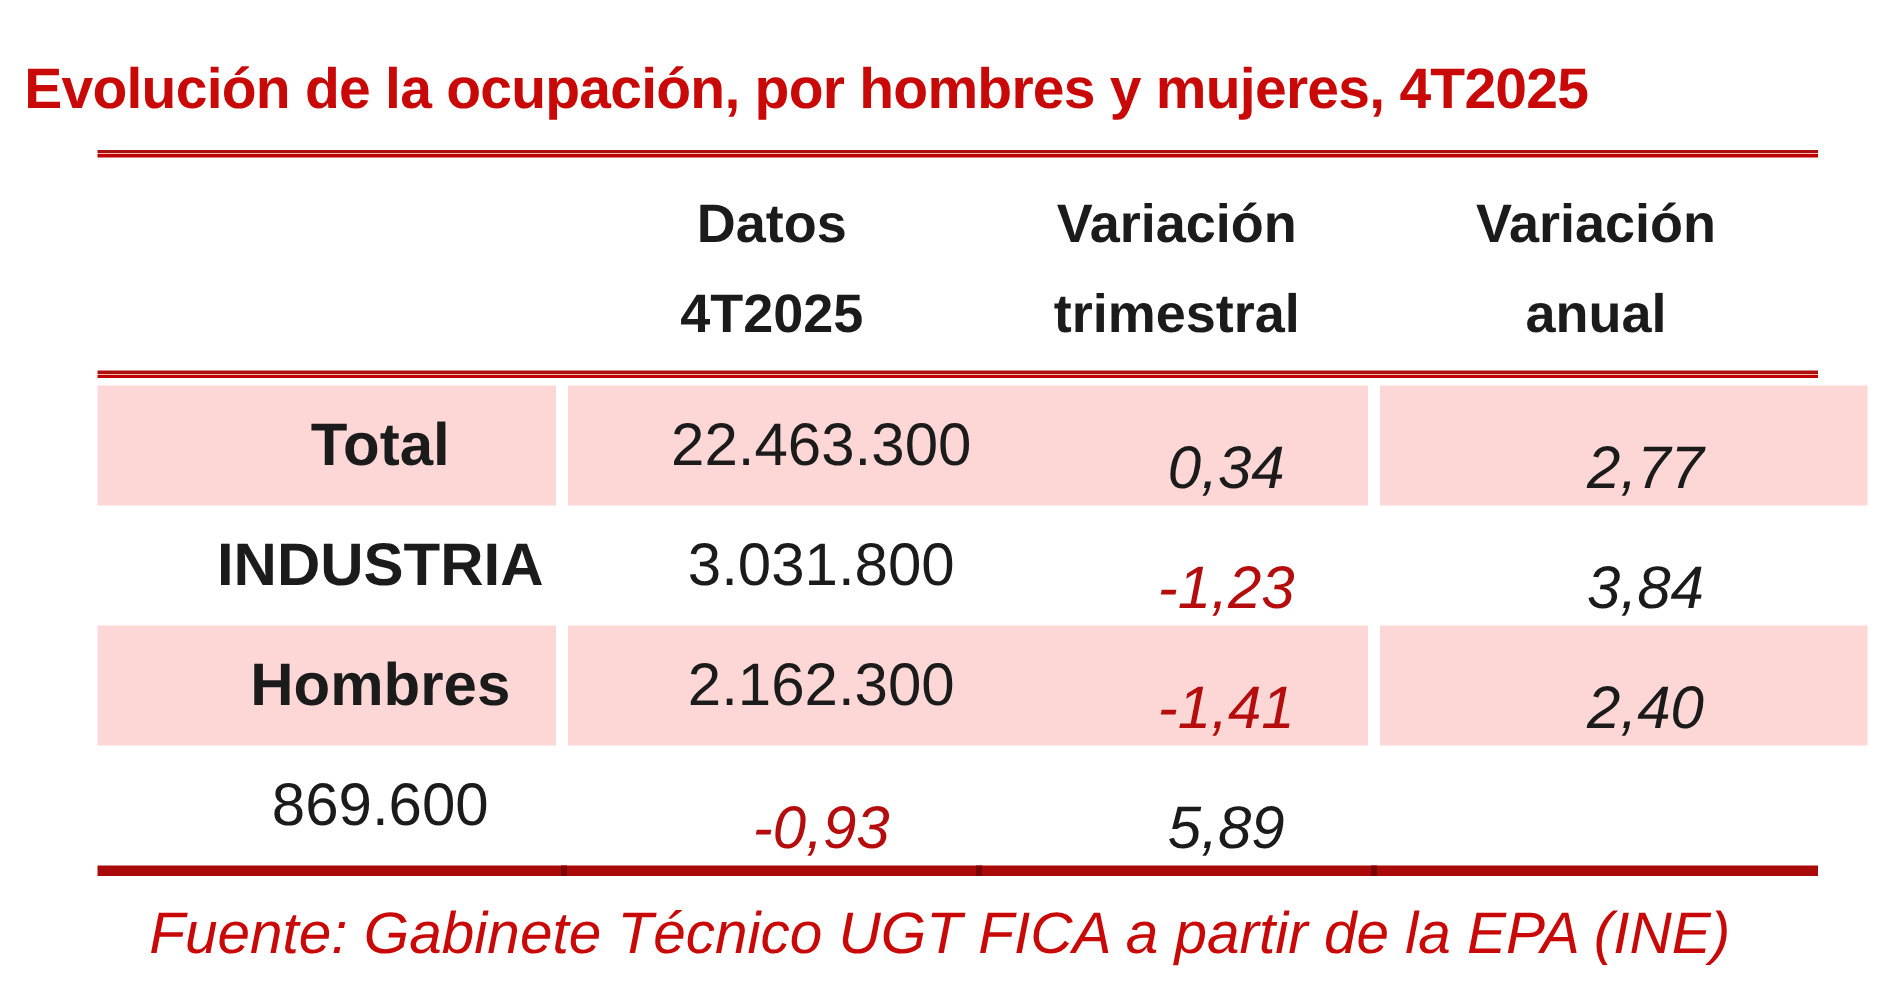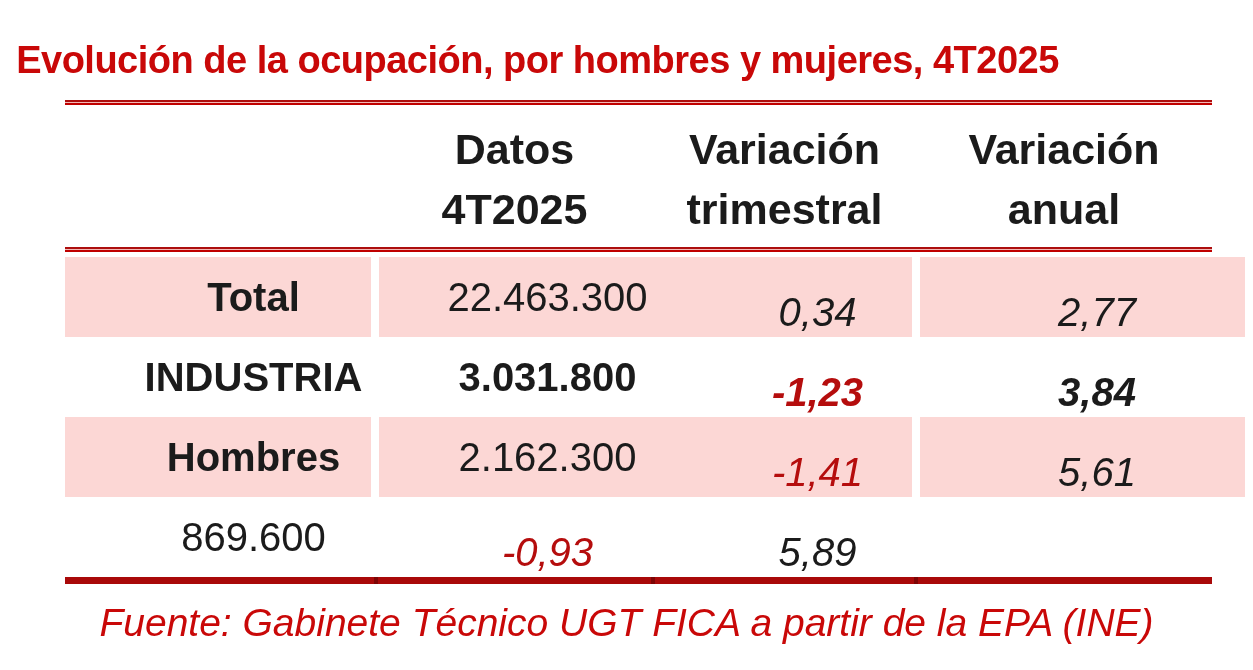--- a/index.html
+++ b/index.html
@@ -47,41 +47,41 @@
 
   .grid{
     position:absolute;left:65px;width:1147px;
     display:grid;grid-template-columns:311px 277px 263px 296px;
   }
   .cell{
     display:flex;align-items:center;justify-content:center;
     text-align:center;
   }
 
-  .header{top:105px;height:142px;font-weight:bold;font-size:43px;}
+  .header{top:105px;height:142px;font-weight:bold;font-size:36px;}
   .header .cell{flex-direction:column;justify-content:center;line-height:60px;padding-top:6px;}
 
   .row{height:80px;font-size:40px;padding-left:33px;}
   .row.r0{top:257px;}
   .row.r1{top:337px;}
   .row.r2{top:417px;}
   .row.r3{top:497px;}
   .row.shaded{
     background:linear-gradient(90deg,
       var(--pink) 0 306px, #ffffff 306px 314px,
       var(--pink) 314px 847px, #ffffff 847px 855px,
       var(--pink) 855px 100%);
   }
   .row .label{font-weight:bold;}
   .row .variation{
     font-style:italic;
     transform:translateY(15px);
   }
   .row.emph .datos,
-  .row.emph .variation{font-weight:bold;}
+  .row.emph .variation{font-weight:normal;}
   .neg{color:var(--neg);}
 
   .source{
     position:absolute;top:598px;left:0;width:1253px;
     text-align:center;font-size:39px;font-style:italic;
     color:var(--red);line-height:50px;white-space:nowrap;
   }
 </style>
 </head>
 <body>
@@ -121,21 +121,21 @@
     <div class="cell label">INDUSTRIA</div>
     <div class="cell datos">3.031.800</div>
     <div class="cell variation neg">-1,23</div>
     <div class="cell variation">3,84</div>
   </div>
 
   <div class="grid row r2 shaded">
     <div class="cell label">Hombres</div>
     <div class="cell datos">2.162.300</div>
     <div class="cell variation neg">-1,41</div>
-    <div class="cell variation">5,61</div>
+    <div class="cell variation">2,40</div>
   </div>
 
   <div class="grid row r3">
     <div class="cell datos">869.600</div>
     <div class="cell variation neg">-0,93</div>
     <div class="cell variation">5,89</div>
   </div>
 
   <div class="rule thick"></div>
 

